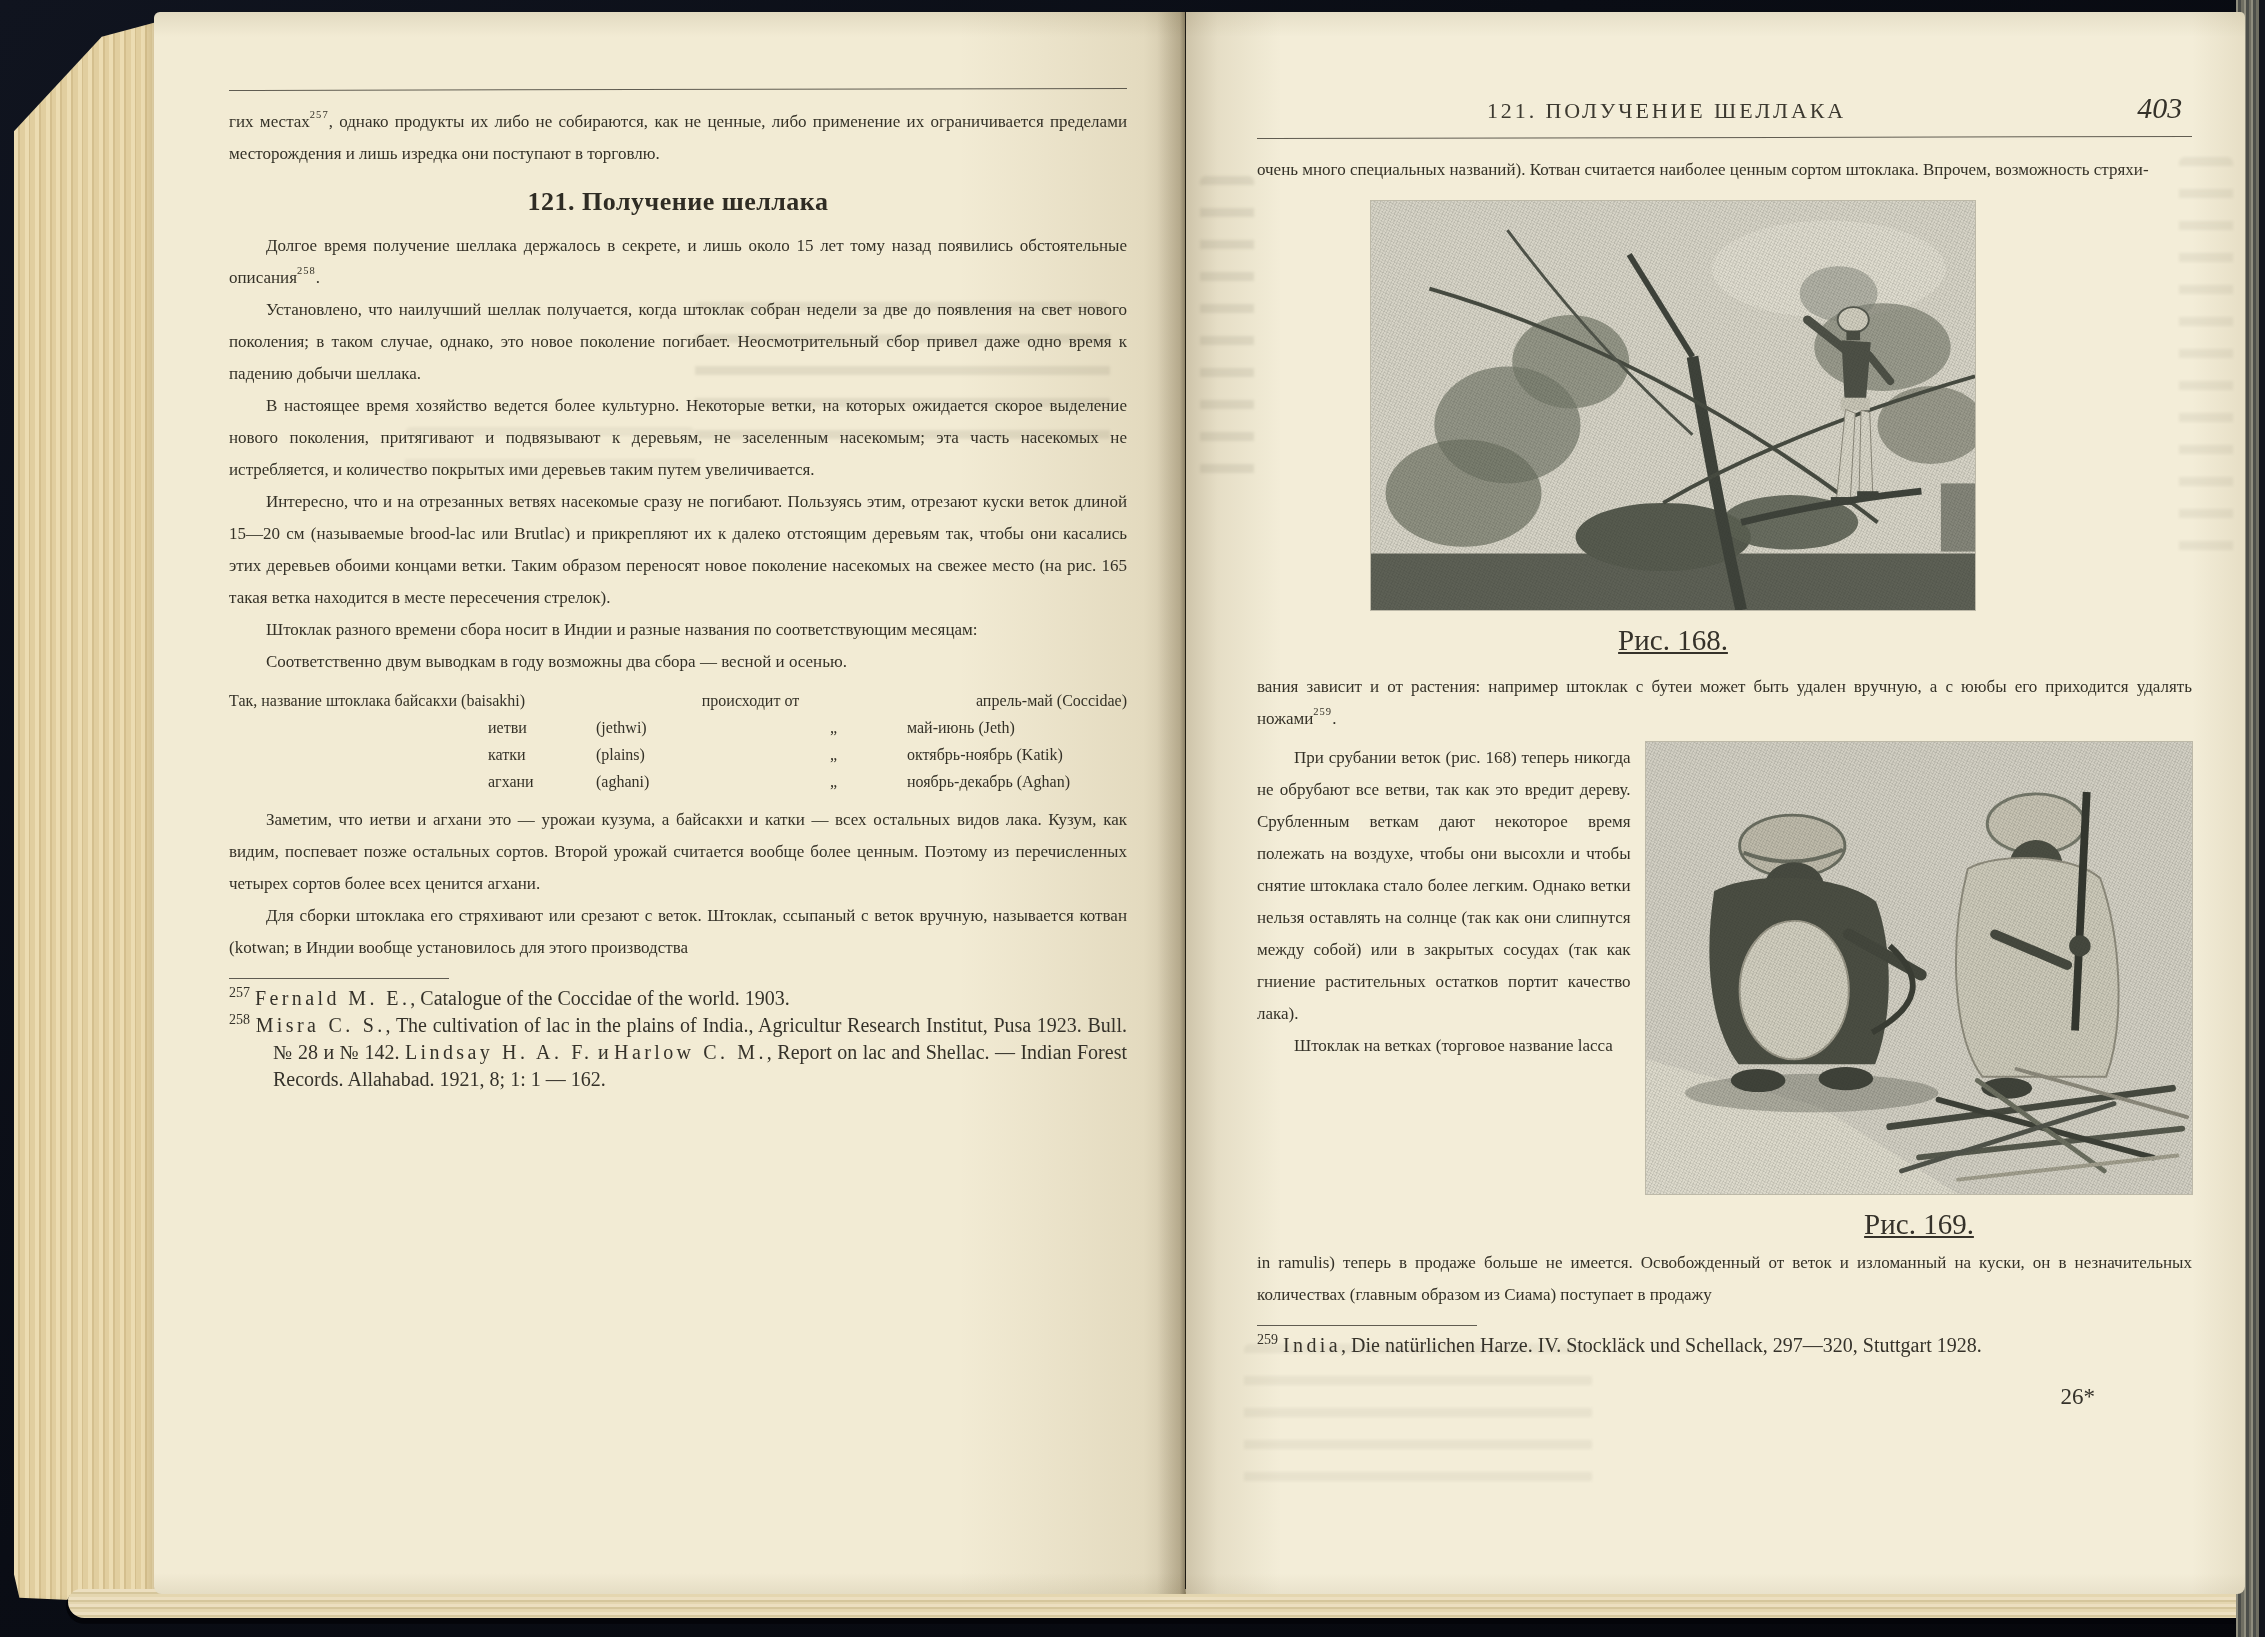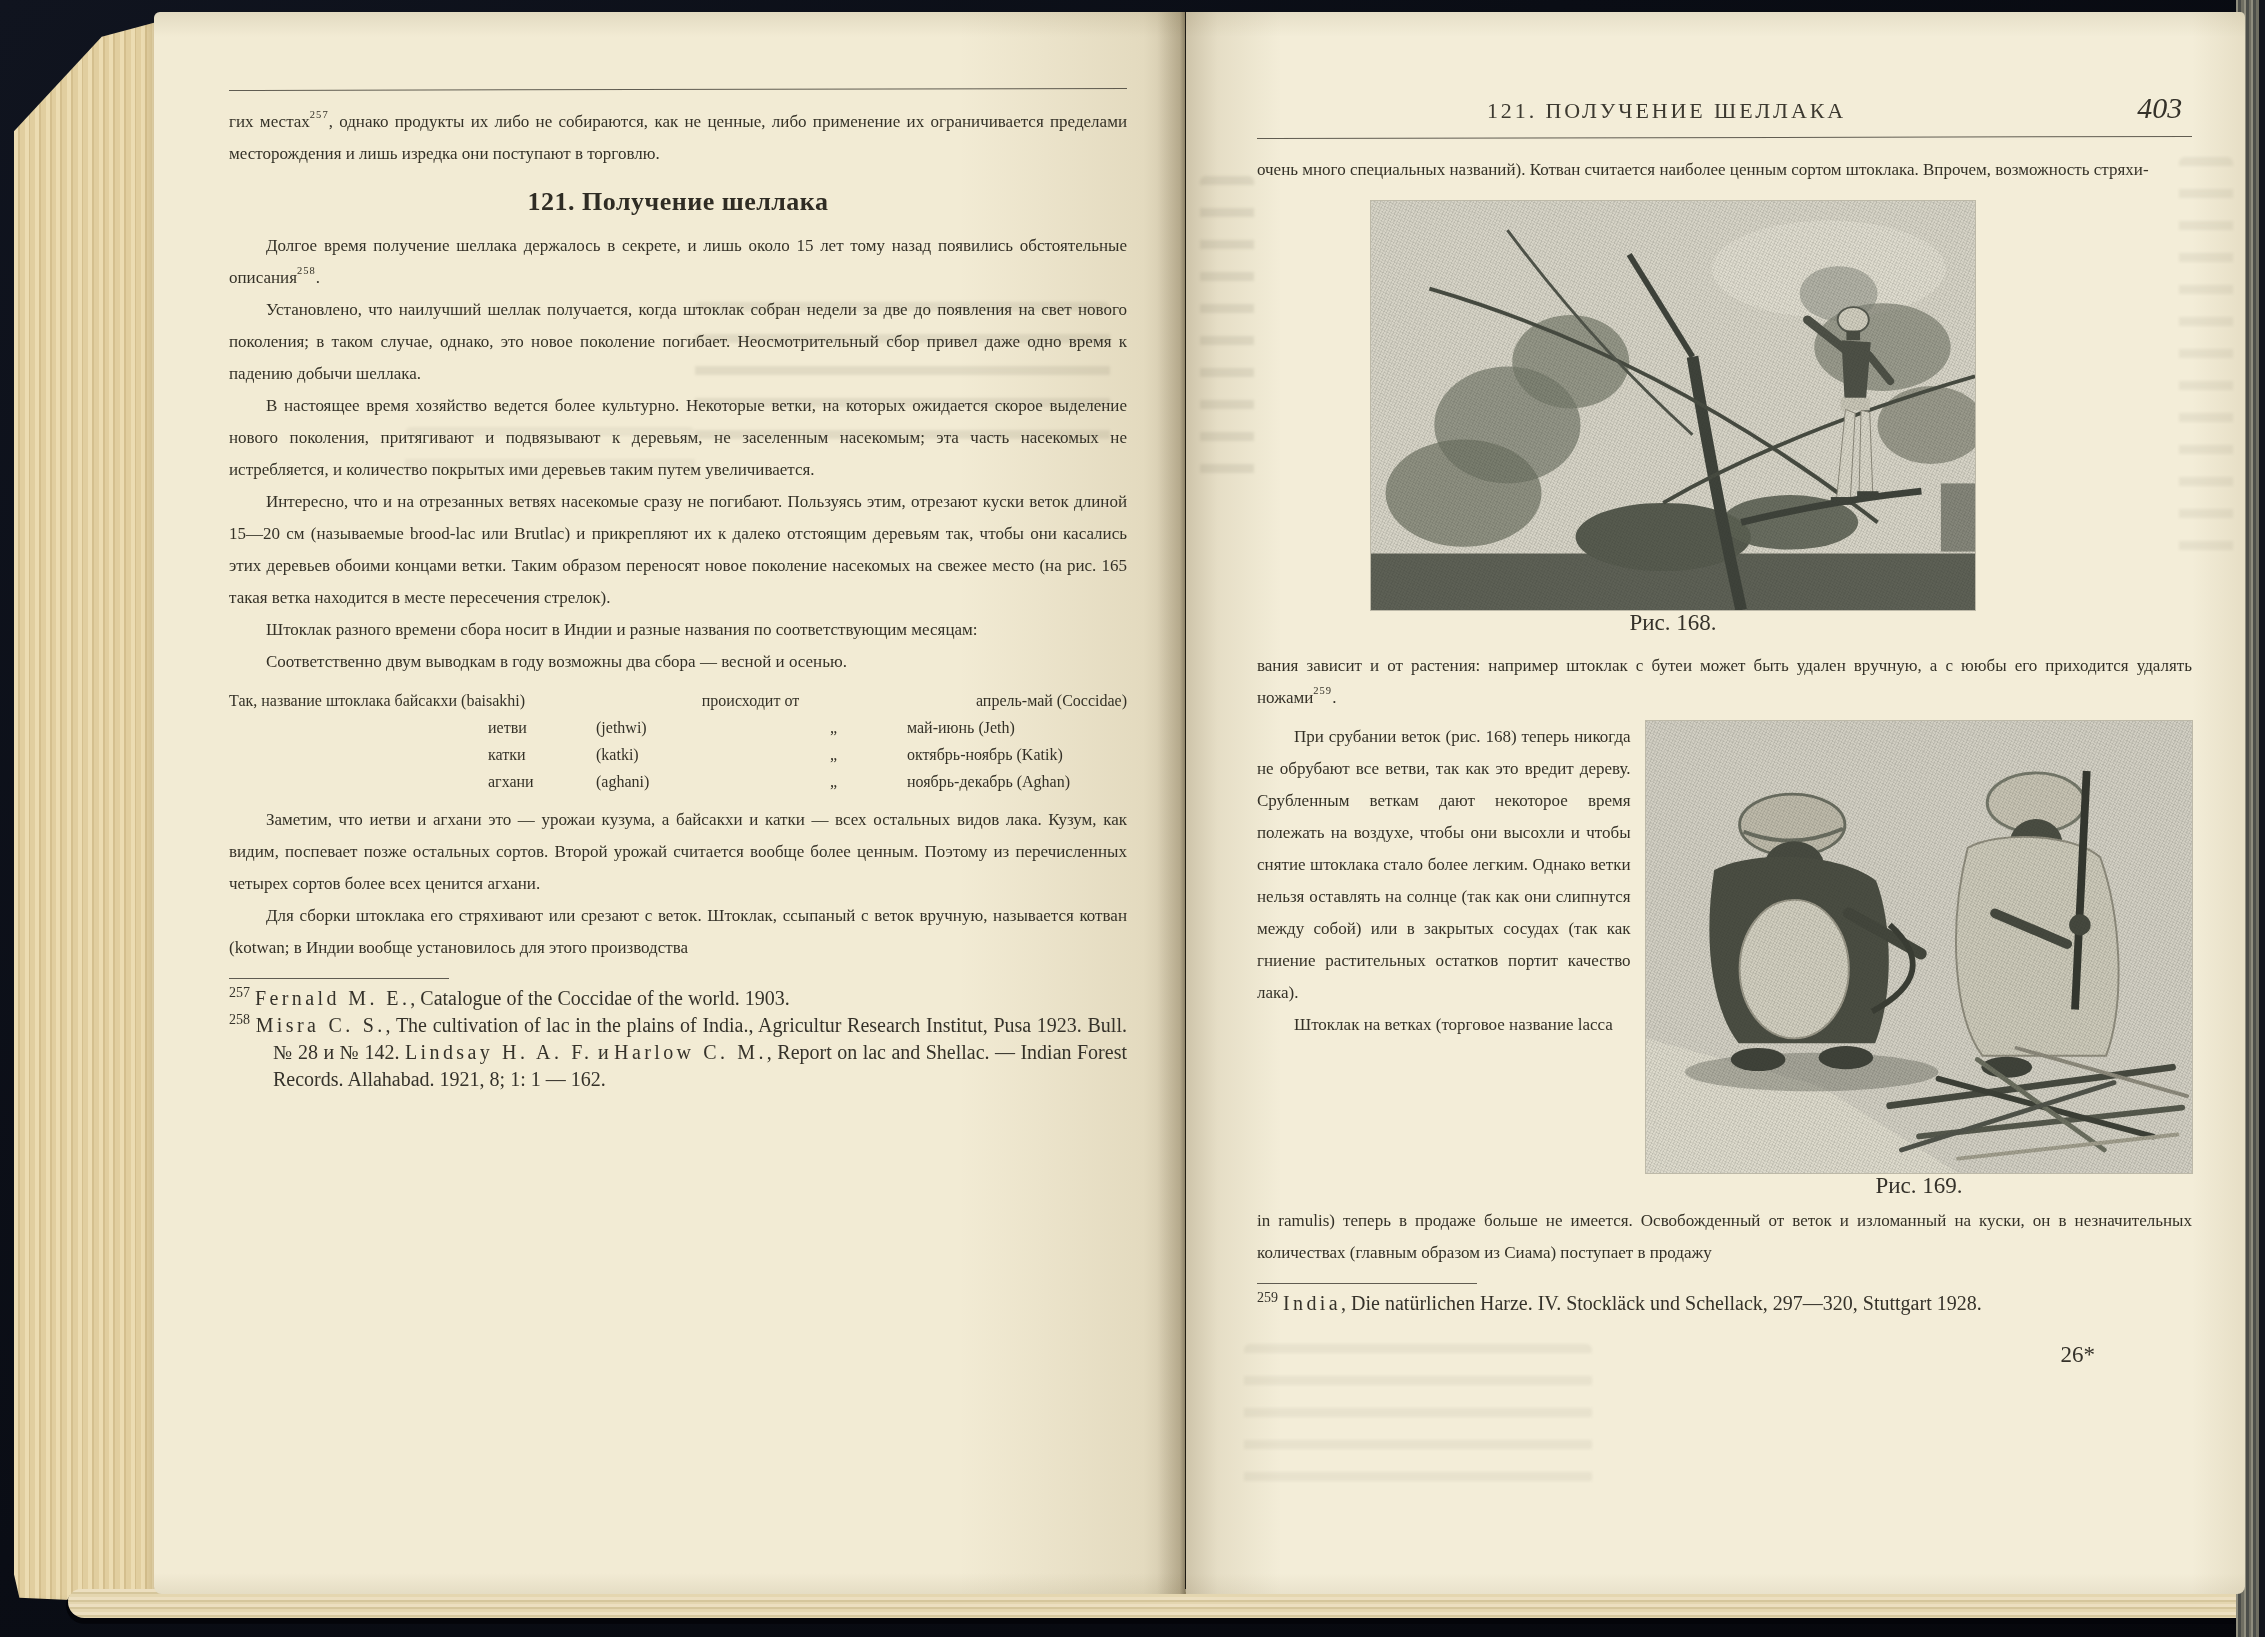--- a/index.html
+++ b/index.html
@@ -86,21 +86,21 @@
   .photo { position:relative; background:#d3d0c4; overflow:hidden; box-shadow:0 0 0 1px rgba(90,90,80,.35); }
   .photo svg { display:block; width:100%; height:100%; }
   .photo::after {
     content:""; position:absolute; inset:0; pointer-events:none;
     background:
       repeating-linear-gradient(115deg, rgba(44,48,42,.10) 0 1px, rgba(0,0,0,0) 1px 2.9px),
       repeating-linear-gradient(25deg,  rgba(44,48,42,.08) 0 1px, rgba(0,0,0,0) 1px 2.9px);
   }
   .p168 { height:409px; }
   .p169 { height:452px; }
-  figcaption { text-align:center; font-size:23px; margin-top:0; color:#35322a; }
+  figcaption { text-align:center; font-size:29px; margin-top:14px; color:#35322a;text-decoration:underline; }
   
   .twocol { display:flex; margin-top:7.7px; }
   .col-l { width:380px; }
   .col-r { margin-left:15.4px; flex:1; }
   .sig { text-align:right; font-size:23px; margin-top:25px; padding-right:97px; color:#35322a; }
   
   .ghost { position:absolute; pointer-events:none; opacity:.14; filter:blur(1.4px);
     background: repeating-linear-gradient(180deg, rgba(110,105,85,.9) 0 8.7px, rgba(0,0,0,0) 8.7px 32px);
     border-radius:5.8px;
   }
@@ -142,21 +142,21 @@
         <div class="lt-row">
           <span class="lt-prefix"></span>
           <span class="lt-name">иетви</span>
           <span class="lt-tr">(jethwi)</span>
           <span class="lt-mid">„</span>
           <span class="lt-months">май-июнь (Jeth)</span>
         </div>
         <div class="lt-row">
           <span class="lt-prefix"></span>
           <span class="lt-name">катки</span>
-          <span class="lt-tr">(katki)</span>
+          <span class="lt-tr">(plains)</span>
           <span class="lt-mid">„</span>
           <span class="lt-months">октябрь-ноябрь (Katik)</span>
         </div>
         <div class="lt-row">
           <span class="lt-prefix"></span>
           <span class="lt-name">агхани</span>
           <span class="lt-tr">(aghani)</span>
           <span class="lt-mid">„</span>
           <span class="lt-months">ноябрь-декабрь (Aghan)</span>
         </div>

